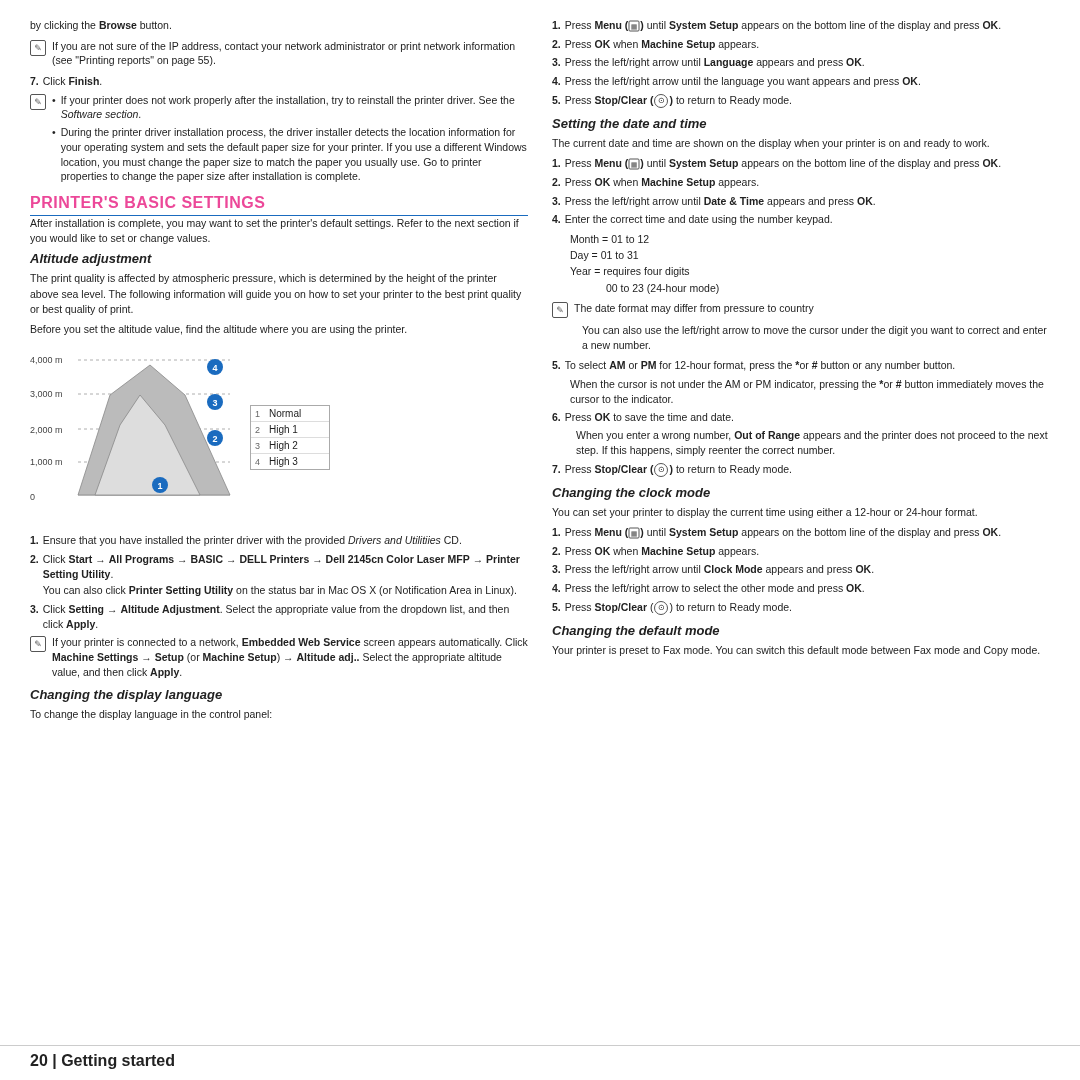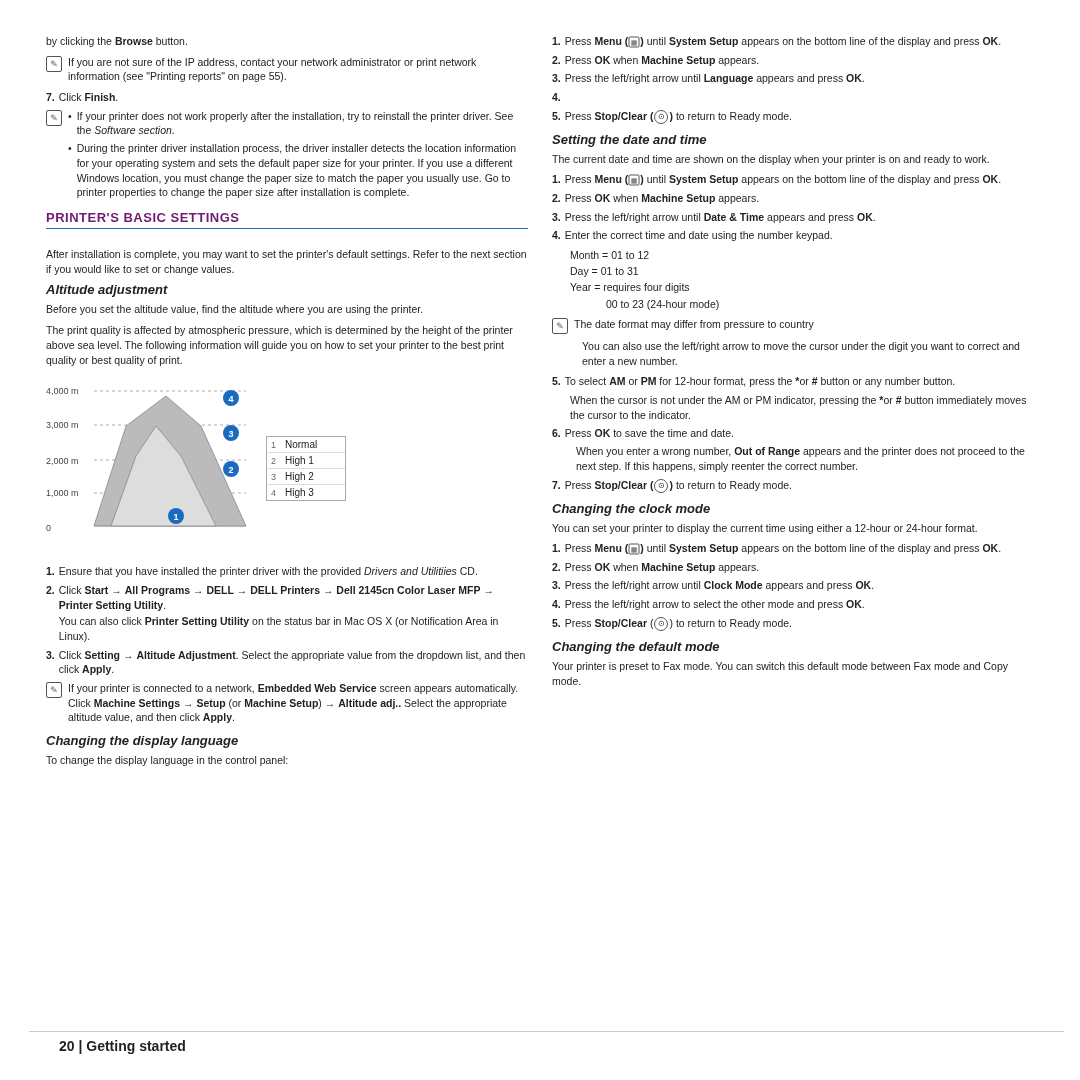--- a/index.html
+++ b/index.html
@@ -10,42 +10,41 @@
       font-family: Arial, Helvetica, sans-serif;
       font-size: 11px;
       color: #222;
       overflow: hidden;
     }
     .page {
       width: 1080px;
       height: 1080px;
       display: flex;
       flex-direction: column;
-      padding: 16px;
+      padding: 0;
     }
     .columns {
       display: flex;
       flex: 1;
       padding: 18px 30px 10px 30px;
       gap: 24px;
     }
     .col-left {
       flex: 1;
       min-width: 0;
     }
     .col-right {
       flex: 1;
       min-width: 0;
     }
     .footer {
       padding: 6px 30px 10px 30px;
       border-top: 1px solid #ccc;
-      font-size: 14px;
+      font-size: 16px;
       font-weight: bold;
-      margin-left: 13px;
     }
 
     
     .small-para {
       font-size: 10.5px;
       margin-bottom: 6px;
       line-height: 1.4;
     }
     .note-box {
       display: flex;
@@ -79,28 +78,28 @@
     }
     .num-item .num {
       flex-shrink: 0;
       font-weight: bold;
     }
     b { font-weight: bold; }
     i { font-style: italic; }
 
     
     .section-header {
-      color: #701a75;
-      font-size: 13px;
+      color: #ec4899;
+      font-size: 16px;
       font-weight: bold;
       text-transform: uppercase;
       letter-spacing: 0.5px;
       border-bottom: 1px solid #1a6bbf;
       padding-bottom: 3px;
-      margin-bottom: 18px;
+      margin-bottom: 0;
       margin-top: 10px;
     }
     .sub-header {
       font-size: 13px;
       font-weight: bold;
       margin-bottom: 5px;
       margin-top: 2px;
       font-style: italic;
     }
     .body-text {
@@ -192,22 +191,22 @@
             <span style="flex-shrink:0;">•</span>
             <span>During the printer driver installation process, the driver installer detects the location information for your operating system and sets the default paper size for your printer. If you use a different Windows location, you must change the paper size to match the paper you usually use. Go to printer properties to change the paper size after installation is complete.</span>
           </div>
         </div>
       </div>
 
       <div class="section-header">PRINTER'S BASIC SETTINGS</div>
       <p class="body-text">After installation is complete, you may want to set the printer's default settings. Refer to the next section if you would like to set or change values.</p>
 
       <div class="sub-header">Altitude adjustment</div>
+      <p class="body-text">The print quality is affected by atmospheric pressure, which is determined by the height of the printer above sea level. The following information will guide you on how to set your printer to the best print quality or best quality of print.</p>
       <p class="body-text">Before you set the altitude value, find the altitude where you are using the printer.</p>
-      <p class="body-text">The print quality is affected by atmospheric pressure, which is determined by the height of the printer above sea level. The following information will guide you on how to set your printer to the best print quality or best quality of print.</p>
 
       <div class="chart-container">
         <svg class="chart-svg" width="300" height="180">
 
           <text x="0" y="18" font-size="9" fill="#444">4,000 m</text>
           <text x="0" y="52" font-size="9" fill="#444">3,000 m</text>
           <text x="0" y="88" font-size="9" fill="#444">2,000 m</text>
           <text x="0" y="120" font-size="9" fill="#444">1,000 m</text>
           <text x="0" y="155" font-size="9" fill="#444">0</text>
 
@@ -254,21 +253,21 @@
         </div>
       </div>
 
       <div class="num-item">
         <span class="num">1.</span>
         <span>Ensure that you have installed the printer driver with the provided <i>Drivers and Utilitiies</i> CD.</span>
       </div>
       <div class="num-item">
         <span class="num">2.</span>
         <div>
-          <div>Click <b>Start</b> → <b>All Programs</b> → <b>DELL</b> → <b>DELL Printers</b> → <b>Dell 2145cn Color Laser MFP</b> → <b>Printer Setting Utility</b>.</div>
+          <div>Click <b>Start</b> → <b>All Programs</b> → <b>BASIC</b> → <b>DELL Printers</b> → <b>Dell 2145cn Color Laser MFP</b> → <b>Printer Setting Utility</b>.</div>
           <div style="margin-top:2px;">You can also click <b>Printer Setting Utility</b> on the status bar in Mac OS X (or Notification Area in Linux).</div>
         </div>
       </div>
       <div class="num-item">
         <span class="num">3.</span>
         <span>Click <b>Setting</b> → <b>Altitude Adjustment</b>. Select the appropriate value from the dropdown list, and then click <b>Apply</b>.</span>
       </div>
 
       <div class="note-box" style="margin-bottom:8px;">
         <div class="note-icon">✎</div>
@@ -293,20 +292,21 @@
       <div class="num-item">
         <span class="num">2.</span>
         <span>Press <b>OK</b> when <b>Machine Setup</b> appears.</span>
       </div>
       <div class="num-item">
         <span class="num">3.</span>
         <span>Press the left/right arrow until <b>Language</b> appears and press <b>OK</b>.</span>
       </div>
       <div class="num-item">
         <span class="num">4.</span>
+        <span>Press the left/right arrow until the language you want appears and press <b>OK</b>.</span>
       </div>
       <div class="num-item" style="margin-bottom:8px;">
         <span class="num">5.</span>
         <span>Press <b>Stop/Clear (</b><span class="stop-clear">⊙</span><b>)</b> to return to Ready mode.</span>
       </div>
 
       <div class="sub-header">Setting the date and time</div>
       <p class="body-text">The current date and time are shown on the display when your printer is on and ready to work.</p>
 
       <div class="num-item">

